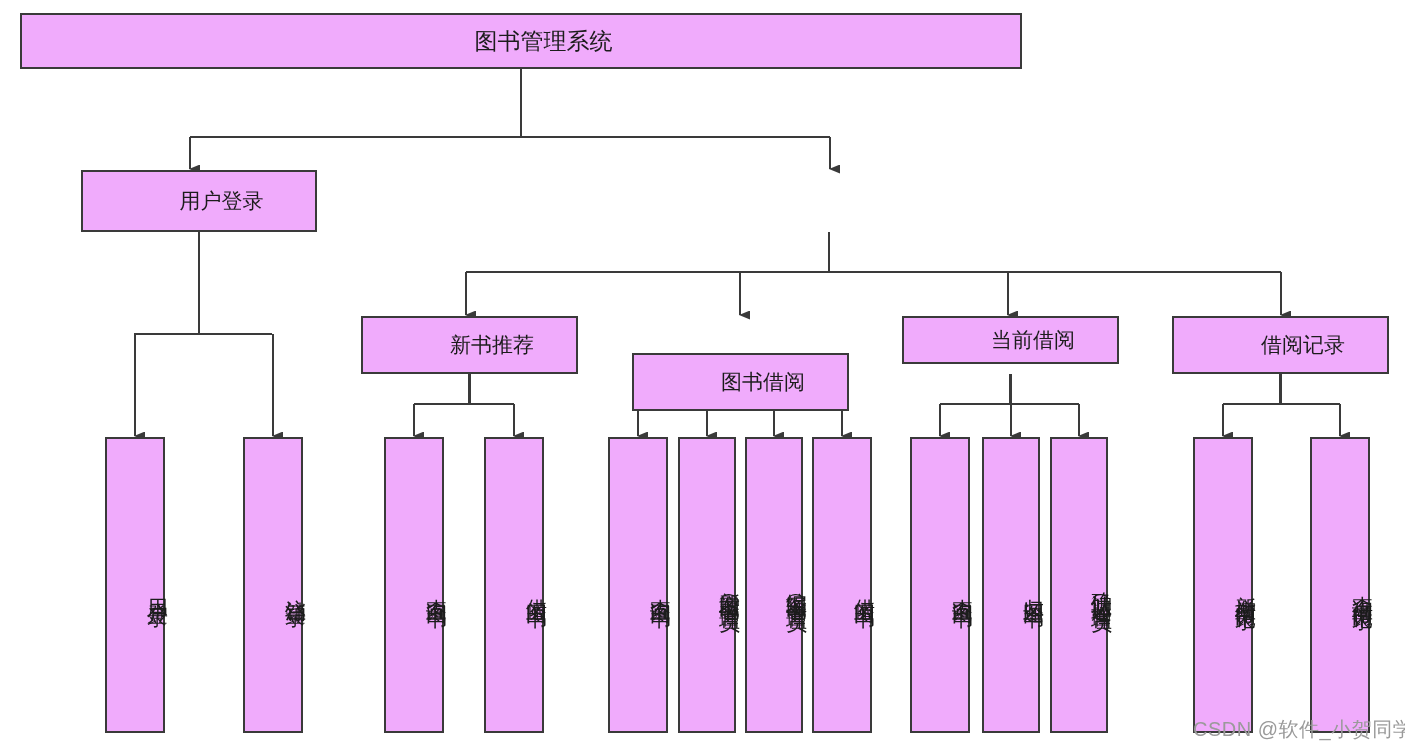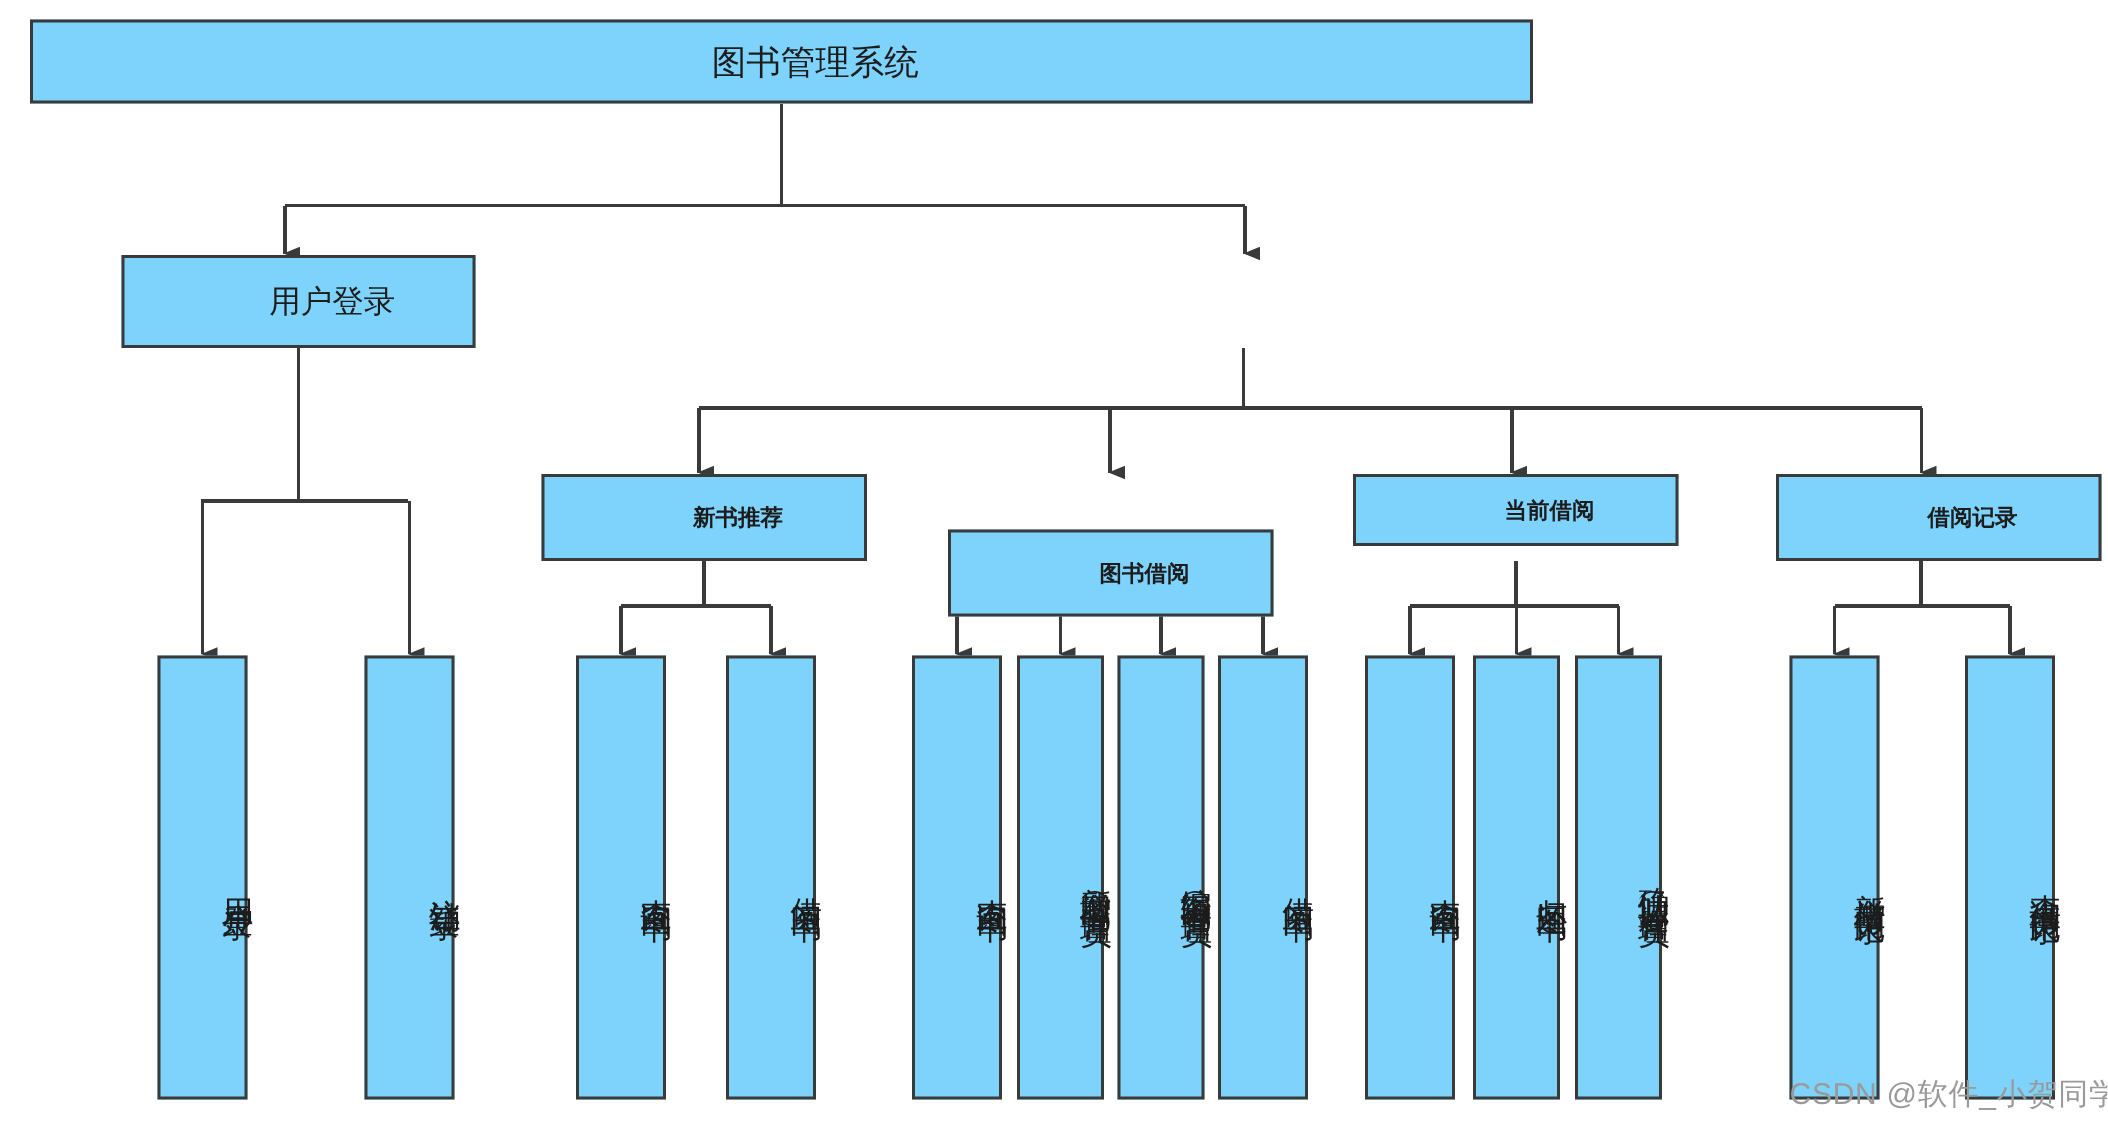--- a/index.html
+++ b/index.html
@@ -21,36 +21,35 @@
     position: absolute;
     left: 0;
     top: 0;
     width: 1405px;
     height: 747px;
   }
   .node {
     position: absolute;
     box-sizing: border-box;
     border: 2px solid #3a3a3a;
-    background: #7dd3fc;
+    background: #f0abfc;
     display: flex;
     align-items: center;
     justify-content: center;
     color: #1c1c1c;
     padding-left: 45px;
   }
   .node.root {
     font-size: 23px;
   }
   .node.lvl2 {
     font-size: 21px;
   }
   .node.lvl3 {
-    font-size: 15px;
-    font-weight: bold;
+    font-size: 21px;
   }
   .node.leaf {
     font-size: 21px;
     writing-mode: vertical-rl;
     text-orientation: upright;
     letter-spacing: 3px;
     padding-top: 6px;
     line-height: 1.05;
   }
   .node .label {
@@ -123,21 +122,21 @@
 
   <div class="node lvl3" id="node-l3-0" style="left: 361px; top: 316px; width: 217px; height: 58px;">
     <span class="label">新书推荐</span>
   </div>
   <div class="node lvl3" id="node-l3-1" style="left: 632px; top: 316px; width: 217px; height: 58px; margin-top: 37px;">
     <span class="label">图书借阅</span>
   </div>
   <div class="node lvl3" id="node-l3-2" style="left: 902px; top: 316px; width: 217px; height: 48px;">
     <span class="label">当前借阅</span>
   </div>
-  <div class="node lvl3" id="node-l3-3" style="left: 1172px; top: 316px; width: 217px; height: 58px; margin-left: 12px;">
+  <div class="node lvl3" id="node-l3-3" style="left: 1172px; top: 316px; width: 217px; height: 58px;">
     <span class="label">借阅记录</span>
   </div>
 
   <div class="node leaf" id="node-leaf-0" style="left: 105px; top: 437px; width: 60px; height: 296px;">
     <span class="label">用户登录</span>
   </div>
   <div class="node leaf" id="node-leaf-1" style="left: 243px; top: 437px; width: 60px; height: 296px;">
     <span class="label">注销登录</span>
   </div>
   <div class="node leaf" id="node-leaf-2" style="left: 384px; top: 437px; width: 60px; height: 296px;">

